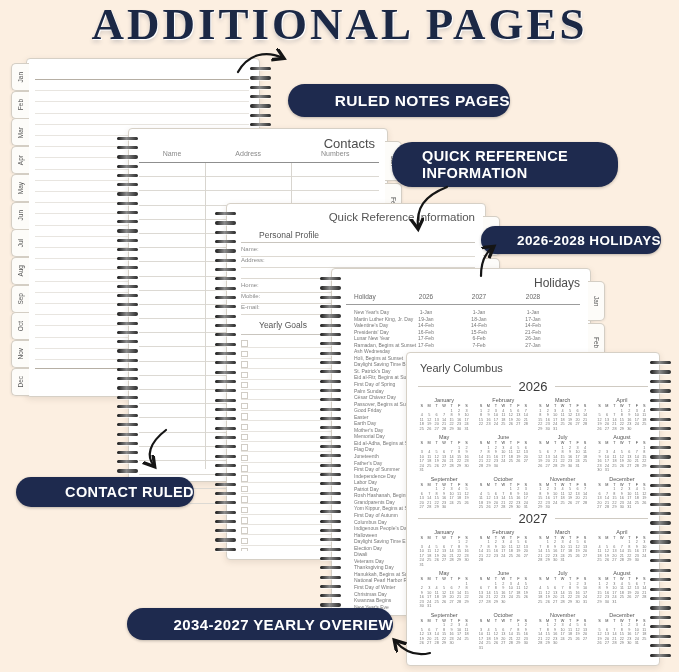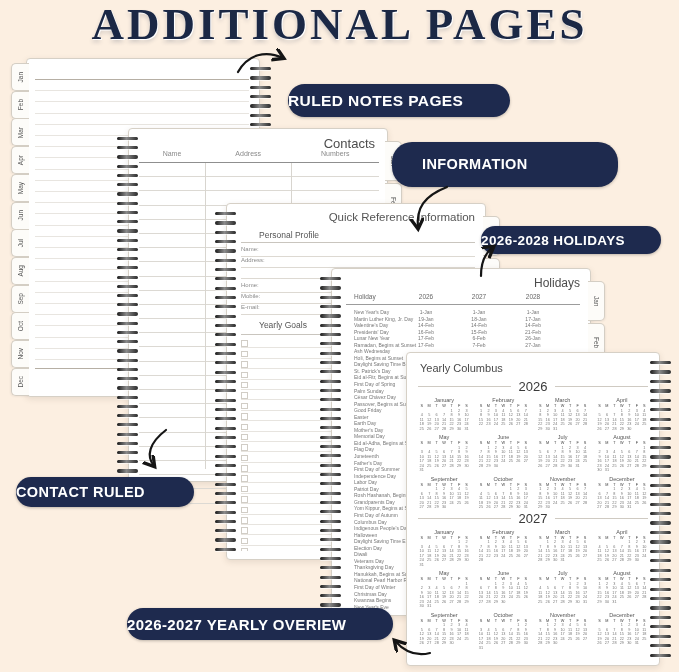--- a/index.html
+++ b/index.html
@@ -80,21 +80,21 @@
   .y-year b{font-size:13px;color:#3a3a3a;font-weight:normal;}
   .yl{flex:1;height:1px;background:#cfcac2;}
   .y-grid{display:grid;grid-template-columns:repeat(4,1fr);column-gap:7px;row-gap:3px;}
   .m-name{text-align:center;font-size:5.5px;color:#555;margin-bottom:1px;}
   .m-grid{display:grid;grid-template-columns:repeat(7,1fr);font-size:3.8px;
     line-height:4.5px;color:#777;text-align:center;}
   .m-grid .wd{color:#3f3f3f;}
 
   
   .pill{position:absolute;background:#1e2a4e;color:#fff;border-radius:20px;
-    display:flex;align-items:center;justify-content:flex-start;font-weight:bold;
+    display:flex;align-items:center;justify-content:flex-end;font-weight:bold;
     letter-spacing:.4px;z-index:20;box-shadow:0 1px 3px rgba(0,0,0,.25);}
   .pill-2line{flex-direction:column;align-items:flex-start;justify-content:center;
     padding-left:30px;line-height:1.15;}
 
   #arrows{position:absolute;inset:0;z-index:25;pointer-events:none;}
 </style>
 </head>
 <body>
 
 <div class="main-title">ADDITIONAL PAGES</div>
@@ -1735,30 +1735,31 @@
       <i></i>
       <i></i>
       <i></i>
     </div>
 </div>
 
 <div class="pill" style="left:288px;top:84px;width:222px;height:33px;font-size:15.5px;">
   <span>RULED NOTES PAGES</span>
 </div>
 <div class="pill pill-2line" style="left:392px;top:142px;width:196px;height:45px;font-size:14.5px;">
+  <span>QUICK REFERENCE</span>
   <span>INFORMATION</span>
 </div>
 <div class="pill" style="left:481px;top:226px;width:180px;height:28px;font-size:13.5px;">
   <span>2026-2028 HOLIDAYS</span>
 </div>
 <div class="pill" style="left:16px;top:477px;width:178px;height:30px;font-size:14.5px;">
   <span>CONTACT RULED</span>
 </div>
 <div class="pill" style="left:127px;top:608px;width:266px;height:32px;font-size:15px;">
-  <span>2026-2027 YEARLY OVERIEW</span>
+  <span>2034-2027 YEARLY OVERIEW</span>
 </div>
 
 <svg id="arrows" width="679" height="672" viewBox="0 0 679 672">
   <defs>
     <marker id="ah" orient="auto" markerWidth="8" markerHeight="8" refX="4.5" refY="3">
       <path d="M0,0 L5,3 L0,6" fill="none" stroke="#151515" stroke-width="1.5"></path>
     </marker>
   </defs>
   <g fill="none" stroke="#151515" stroke-width="2.2" stroke-linecap="round">
     <path d="M238,72 C248,54 266,50 283,58" marker-end="url(#ah)"></path>

